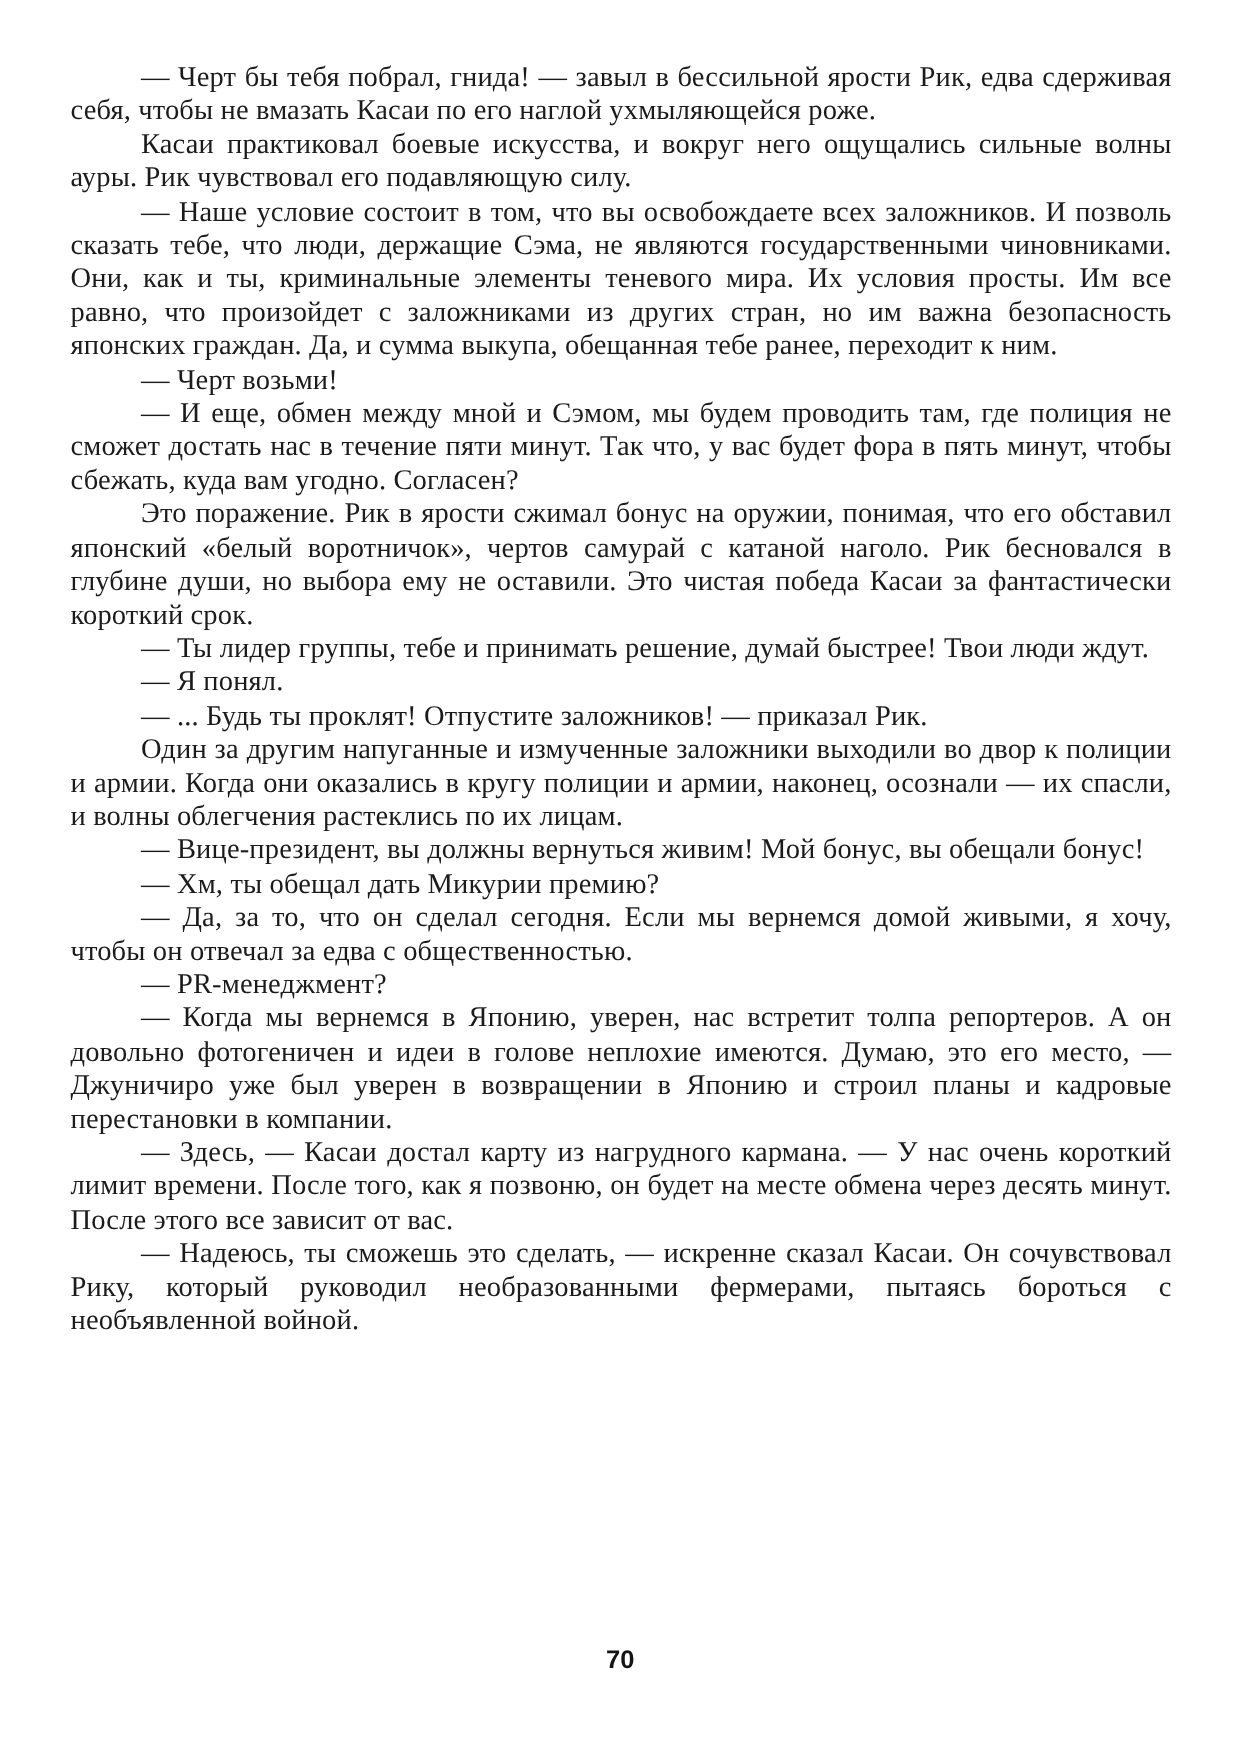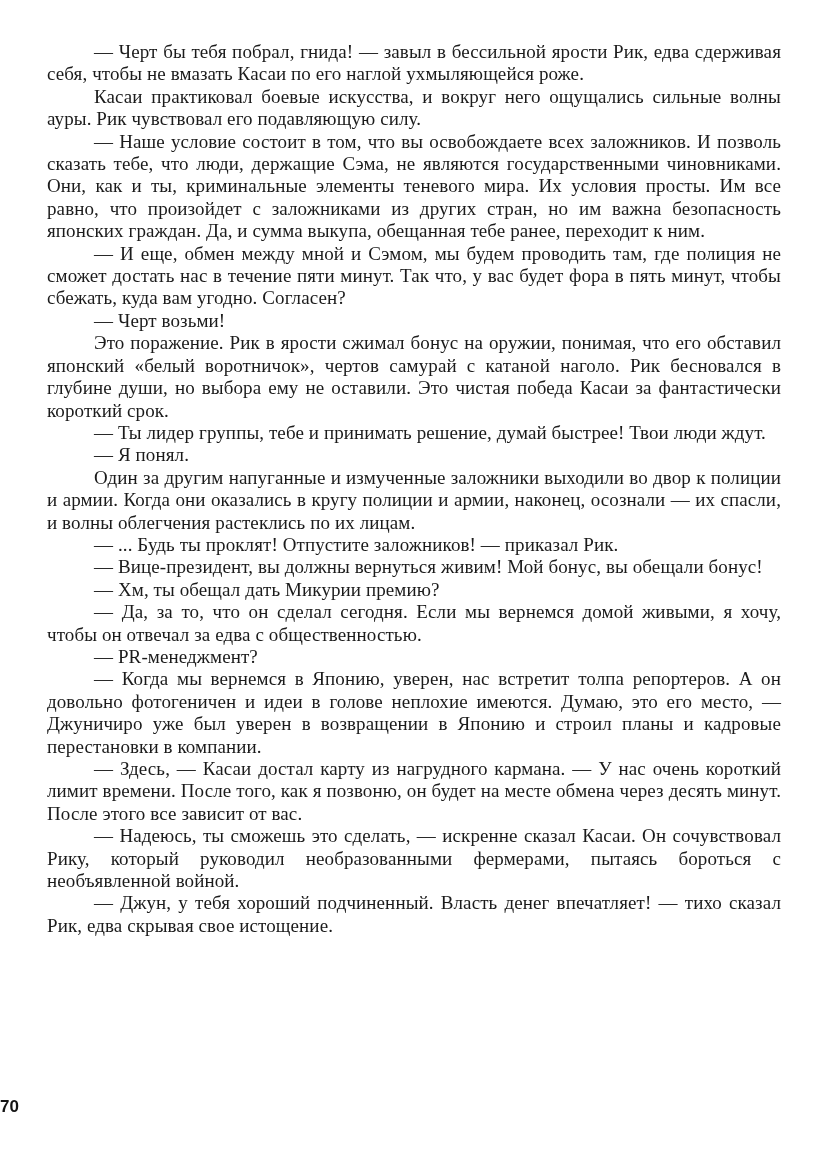--- a/index.html
+++ b/index.html
@@ -29,45 +29,44 @@
     margin: 0;
     text-indent: 47px;
     text-align: justify;
     font-family: Liberation Serif, serif;
   }
   .page-number {
     position: absolute;
     top: 1097px;
     left: 0;
     width: 827px;
-    text-align: left;
+    text-align: center;
     font-family: "Liberation Sans", sans-serif;
     font-size: 17px;
     font-weight: 600;
     color: #141414;
   }
 </style>
 </head>
 <body>
 
 <div class="page">
   <div class="text-block">
     <p class="para">— Черт бы тебя побрал, гнида! — завыл в бессильной ярости Рик, едва сдерживая себя, чтобы не вмазать Касаи по его наглой ухмыляющейся роже.</p>
     <p class="para">Касаи практиковал боевые искусства, и вокруг него ощущались сильные волны ауры. Рик чувствовал его подавляющую силу.</p>
     <p class="para">— Наше условие состоит в том, что вы освобождаете всех заложников. И позволь сказать тебе, что люди, держащие Сэма, не являются государственными чиновниками. Они, как и ты, криминальные элементы теневого мира. Их условия просты. Им все равно, что произойдет с заложниками из других стран, но им важна безопасность японских граждан. Да, и сумма выкупа, обещанная тебе ранее, переходит к ним.</p>
+    <p class="para">— Черт возьми!</p>
     <p class="para">— И еще, обмен между мной и Сэмом, мы будем проводить там, где полиция не сможет достать нас в течение пяти минут. Так что, у вас будет фора в пять минут, чтобы сбежать, куда вам угодно. Согласен?</p>
-    <p class="para">— Черт возьми!</p>
     <p class="para">Это поражение. Рик в ярости сжимал бонус на оружии, понимая, что его обставил японский «белый воротничок», чертов самурай с катаной наголо. Рик бесновался в глубине души, но выбора ему не оставили. Это чистая победа Касаи за фантастически короткий срок.</p>
     <p class="para">— Ты лидер группы, тебе и принимать решение, думай быстрее! Твои люди ждут.</p>
     <p class="para">— Я понял.</p>
+    <p class="para">— ... Будь ты проклят! Отпустите заложников! — приказал Рик.</p>
     <p class="para">Один за другим напуганные и измученные заложники выходили во двор к полиции и армии. Когда они оказались в кругу полиции и армии, наконец, осознали — их спасли, и волны облегчения растеклись по их лицам.</p>
-    <p class="para">— ... Будь ты проклят! Отпустите заложников! — приказал Рик.</p>
     <p class="para">— Вице-президент, вы должны вернуться живим! Мой бонус, вы обещали бонус!</p>
     <p class="para">— Хм, ты обещал дать Микурии премию?</p>
     <p class="para">— Да, за то, что он сделал сегодня. Если мы вернемся домой живыми, я хочу, чтобы он отвечал за едва с общественностью.</p>
     <p class="para">— PR-менеджмент?</p>
     <p class="para">— Когда мы вернемся в Японию, уверен, нас встретит толпа репортеров. А он довольно фотогеничен и идеи в голове неплохие имеются. Думаю, это его место, — Джуничиро уже был уверен в возвращении в Японию и строил планы и кадровые перестановки в компании.</p>
     <p class="para">— Здесь, — Касаи достал карту из нагрудного кармана. — У нас очень короткий лимит времени. После того, как я позвоню, он будет на месте обмена через десять минут. После этого все зависит от вас.</p>
     <p class="para">— Надеюсь, ты сможешь это сделать, — искренне сказал Касаи. Он сочувствовал Рику, который руководил необразованными фермерами, пытаясь бороться с необъявленной войной.</p>
-    <p class="para">— Джун, у тебя хороший подчиненный. Власть денег впечатляет! — тихо сказал Рик, едва скрывая свое истощение.</p>
   </div>
   <div class="page-number">70</div>
 </div>
 
 </body></html>

